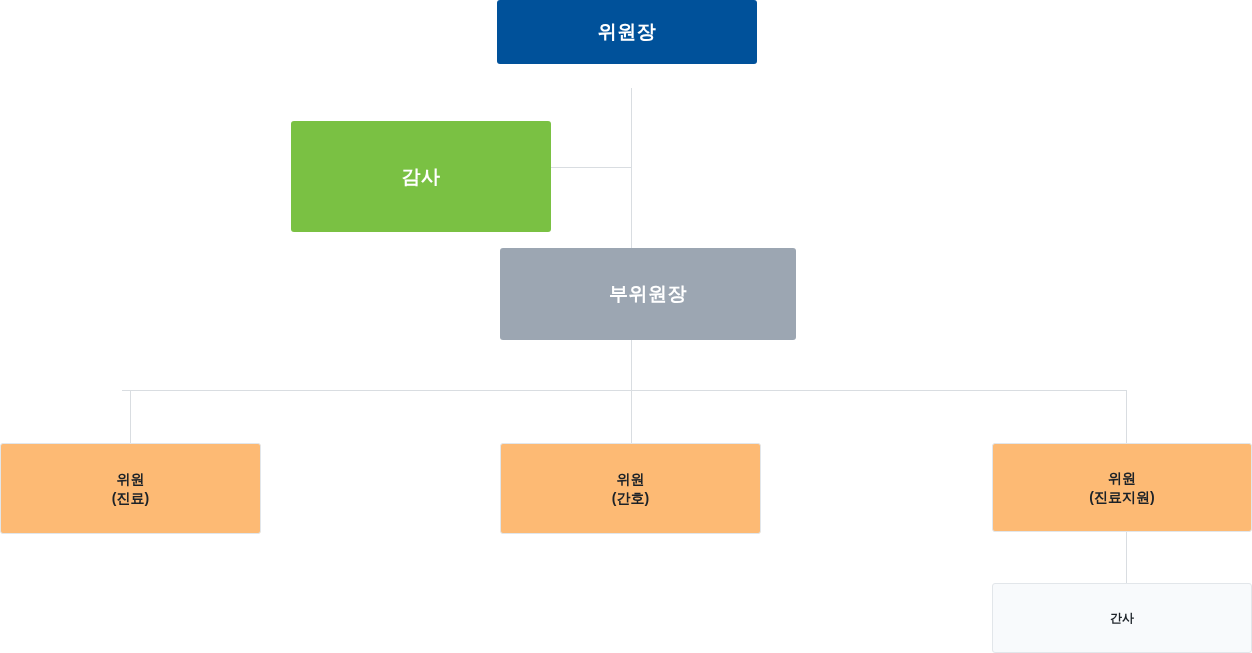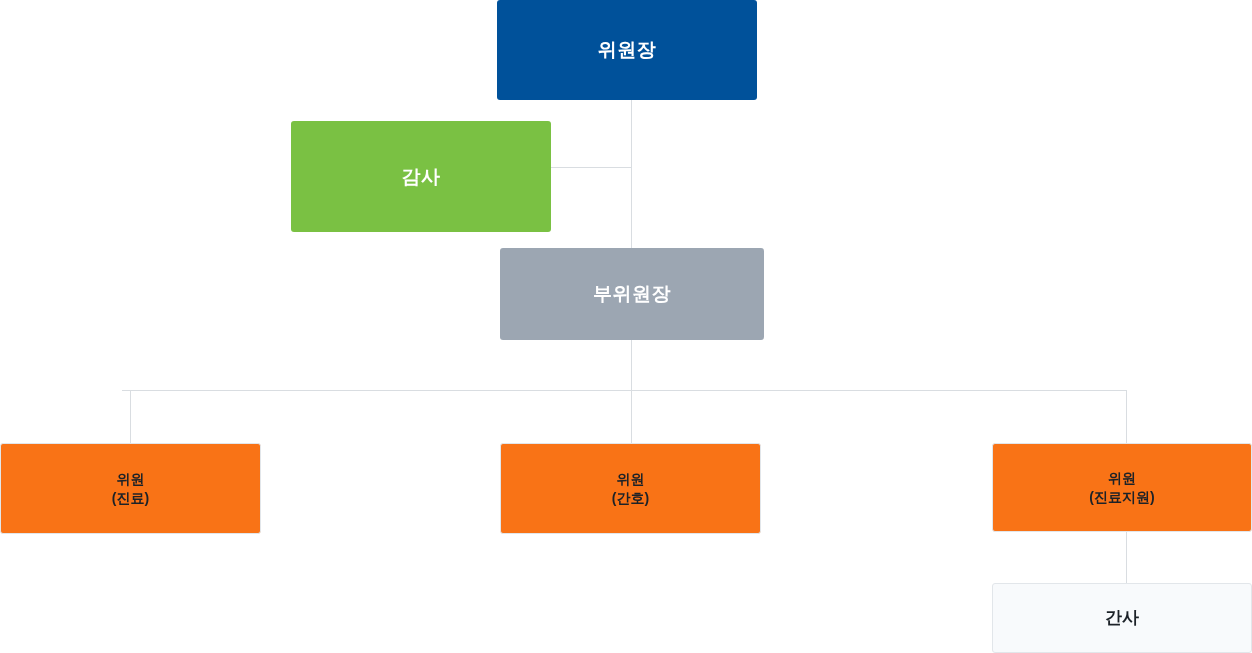--- a/index.html
+++ b/index.html
@@ -57,31 +57,31 @@
     letter-spacing: 0.5px;
   }
   .node-vice {
     background: #9ca6b2;
     color: #ffffff;
     font-size: 19px;
     font-weight: bold;
     letter-spacing: 0.5px;
   }
   .node-member {
-    background: #f97316;
+    background: #fdba74;
     border: 1px solid #e2e6ea;
     color: #1c2228;
     font-size: 14px;
     font-weight: bold;
   }
   .node-sec {
     background: #f8fafc;
     border: 1px solid #e2e6ea;
     color: #1c2228;
-    font-size: 17px;
+    font-size: 12px;
     font-weight: bold;
   }
 </style>
 </head>
 <body>
 
 <div id="org-chart">
 
   <div class="line line-v" style="left:631px; top:88px; height:160px;"></div>
 
@@ -90,25 +90,25 @@
   <div class="line line-v" style="left:631px; top:340px; height:103px;"></div>
 
   <div class="line line-h" style="left:122px; top:390px; width:1005px;"></div>
 
   <div class="line line-v" style="left:130px; top:390px; height:53px;"></div>
 
   <div class="line line-v" style="left:1126px; top:390px; height:53px;"></div>
 
   <div class="line line-v" style="left:1126px; top:532px; height:51px;"></div>
 
-  <div class="node node-chair" style="left:497px; top:0px; width:260px; height:100px;">위원장</div>
+  <div class="node node-chair" style="left:497px; top:0px; width:260px; height:64px;">위원장</div>
 
   <div class="node node-audit" style="left:291px; top:121px; width:260px; height:111px;">감사</div>
 
-  <div class="node node-vice" style="left:500px; top:248px; width:264px; height:92px;">부위원장</div>
+  <div class="node node-vice" style="left:500px; top:248px; width:296px; height:92px;">부위원장</div>
 
   <div class="node node-member" style="left:0px; top:443px; width:261px; height:91px;">위원
 (진료)</div>
 
   <div class="node node-member" style="left:500px; top:443px; width:261px; height:91px;">위원
 (간호)</div>
 
   <div class="node node-member" style="left:992px; top:443px; width:260px; height:89px;">위원
 (진료지원)</div>
 

